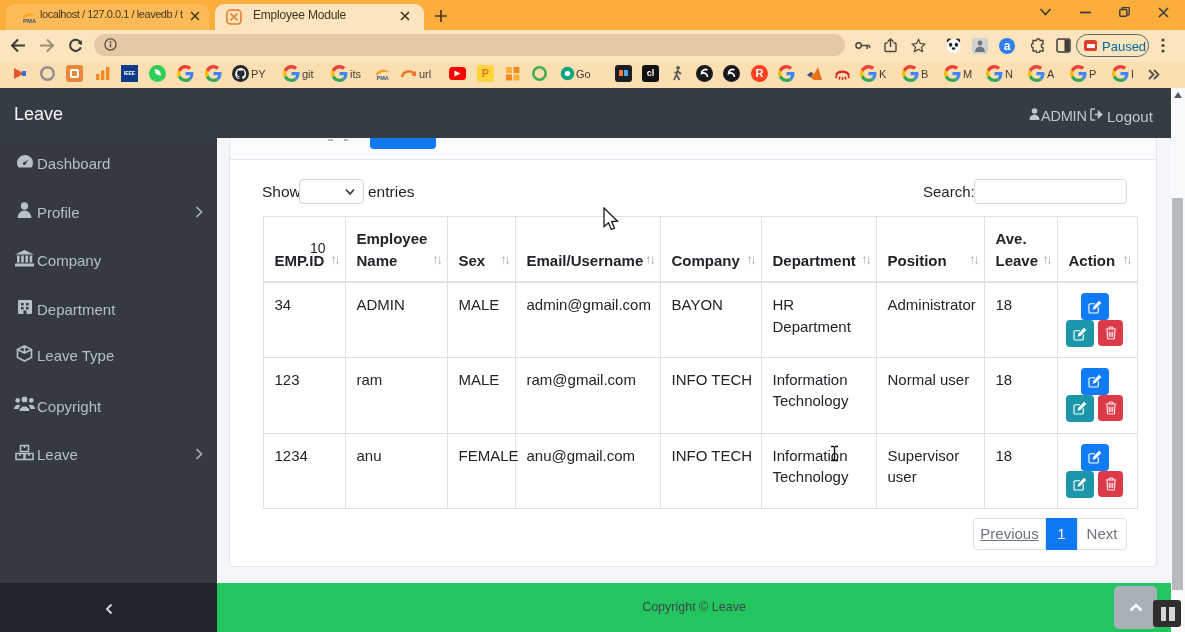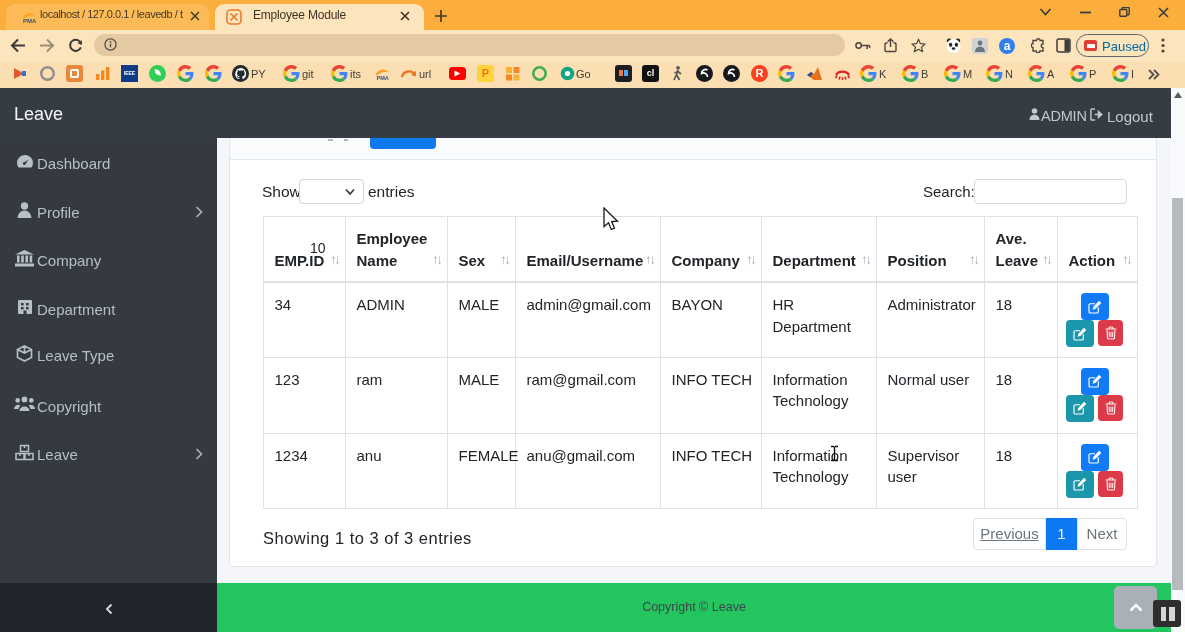--- a/index.html
+++ b/index.html
@@ -421,21 +421,20 @@
                 </svg></span><br>
             <span class="abtn" style="background:#1b96ab;"><svg width="15" height="15" viewBox="0 0 16 16">
                   <use href="#edit"></use>
                 </svg></span><span style="display:inline-block; width:4px;"></span><span class="abtn" style="background:#dd3a49; width:25px; height:26px;"><svg width="12" height="14" viewBox="0 0 14 16">
                   <use href="#trash"></use>
                 </svg></span></td>
         </tr>
       </tbody>
     </table>
 
-    <div class="abs" style="left:33px; top:401px; font-size:16.5px; letter-spacing:0.5px; color:#212529;">Showing 1 to 3 of 3 entries</div>
     <div class="abs pgbox" style="left:743px; width:73px; border-radius:4px 0 0 4px;text-decoration:underline;">Previous</div>
     <div class="abs pgbox" style="left:816px; width:31px; background:#0d78f2; color:#fff; border-color:#0d78f2;">1</div>
     <div class="abs pgbox" style="left:847px; width:50px; border-radius:0 4px 4px 0;">Next</div>
   </div>
 
   <div class="abs" id="navbar">
     <div class="abs" style="left:14px; top:16px; font-size:18px; color:#f2f4f5;">Leave</div>
     <svg class="abs" style="left:1029px; top:20px;" width="11" height="12" viewBox="0 0 12 13">
         <circle cx="6" cy="3.2" r="3" fill="#c2c7d0"></circle>
         <path d="M0.5 13 a5.5 6 0 0 1 11 0 Z" fill="#c2c7d0"></path>

